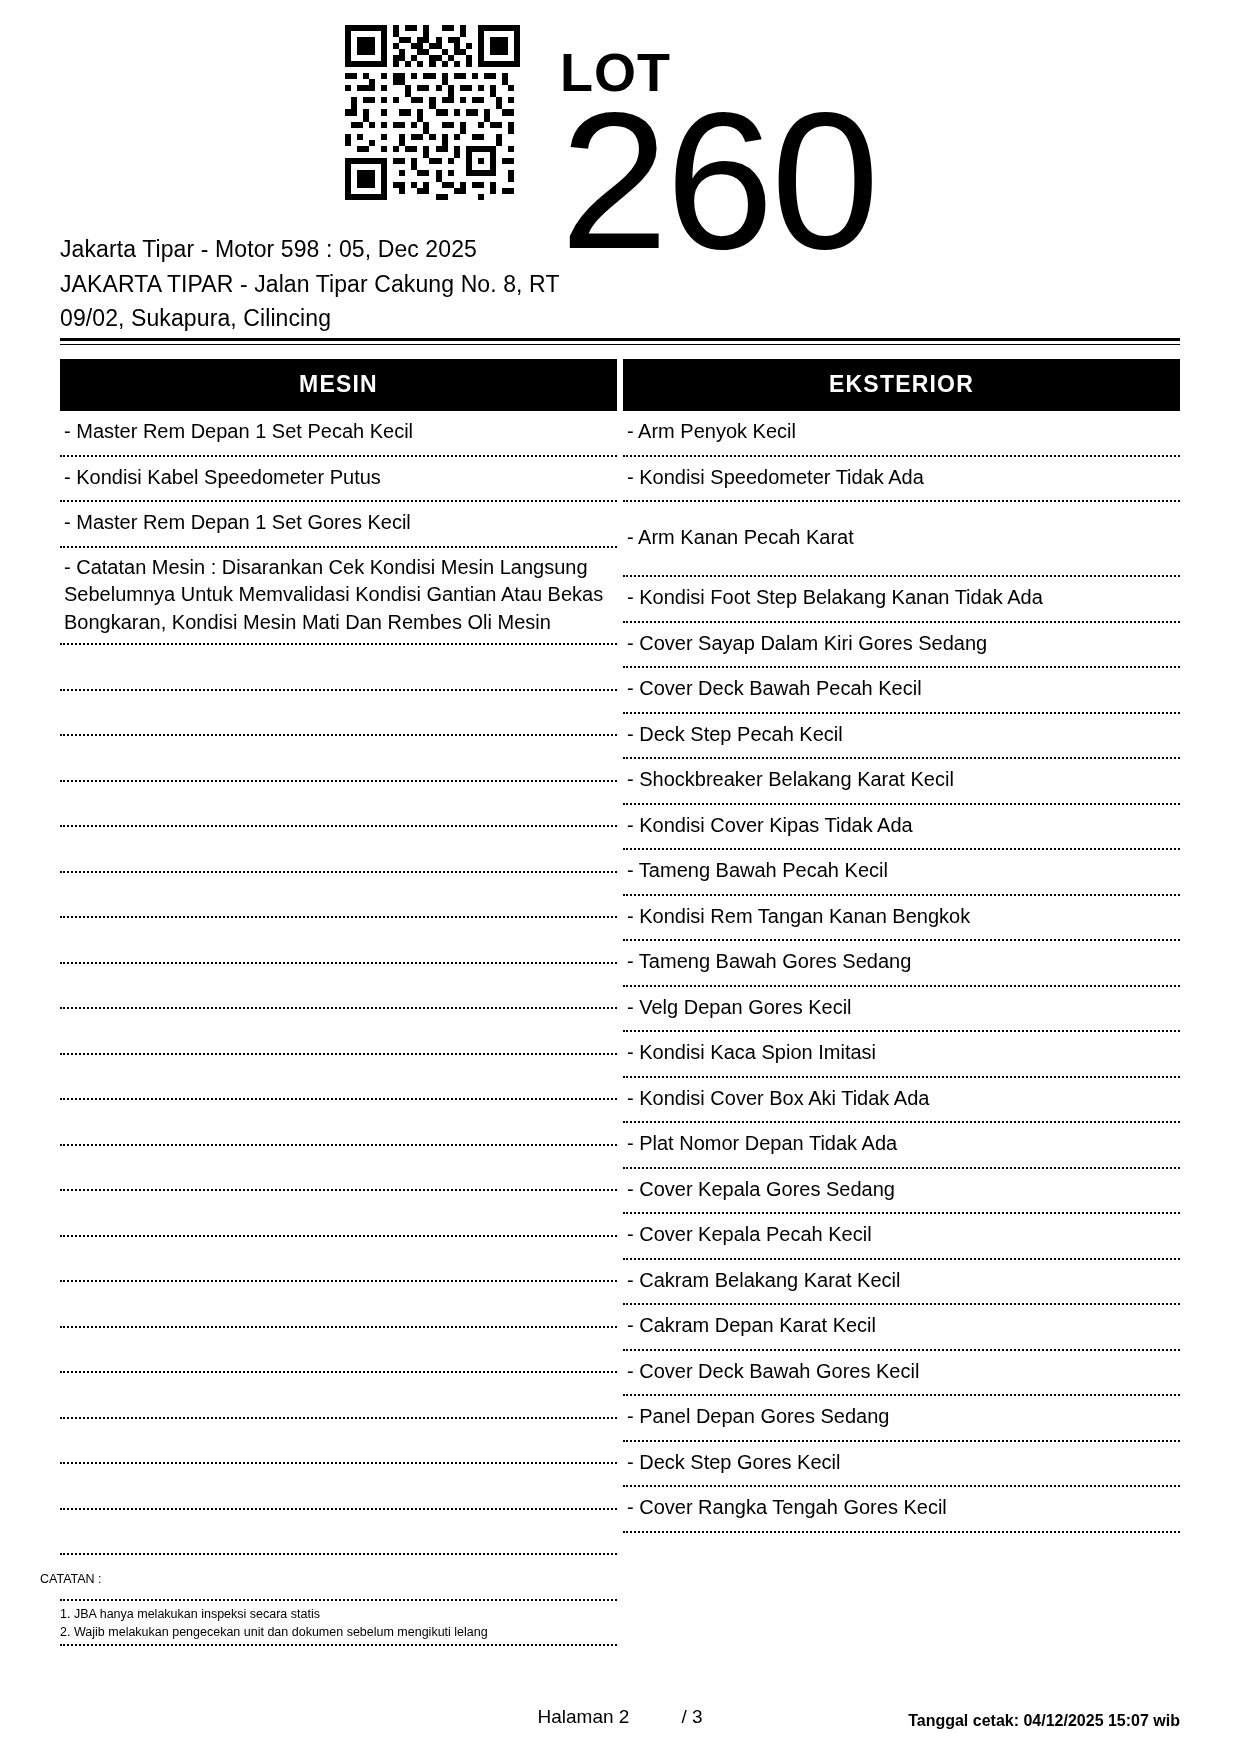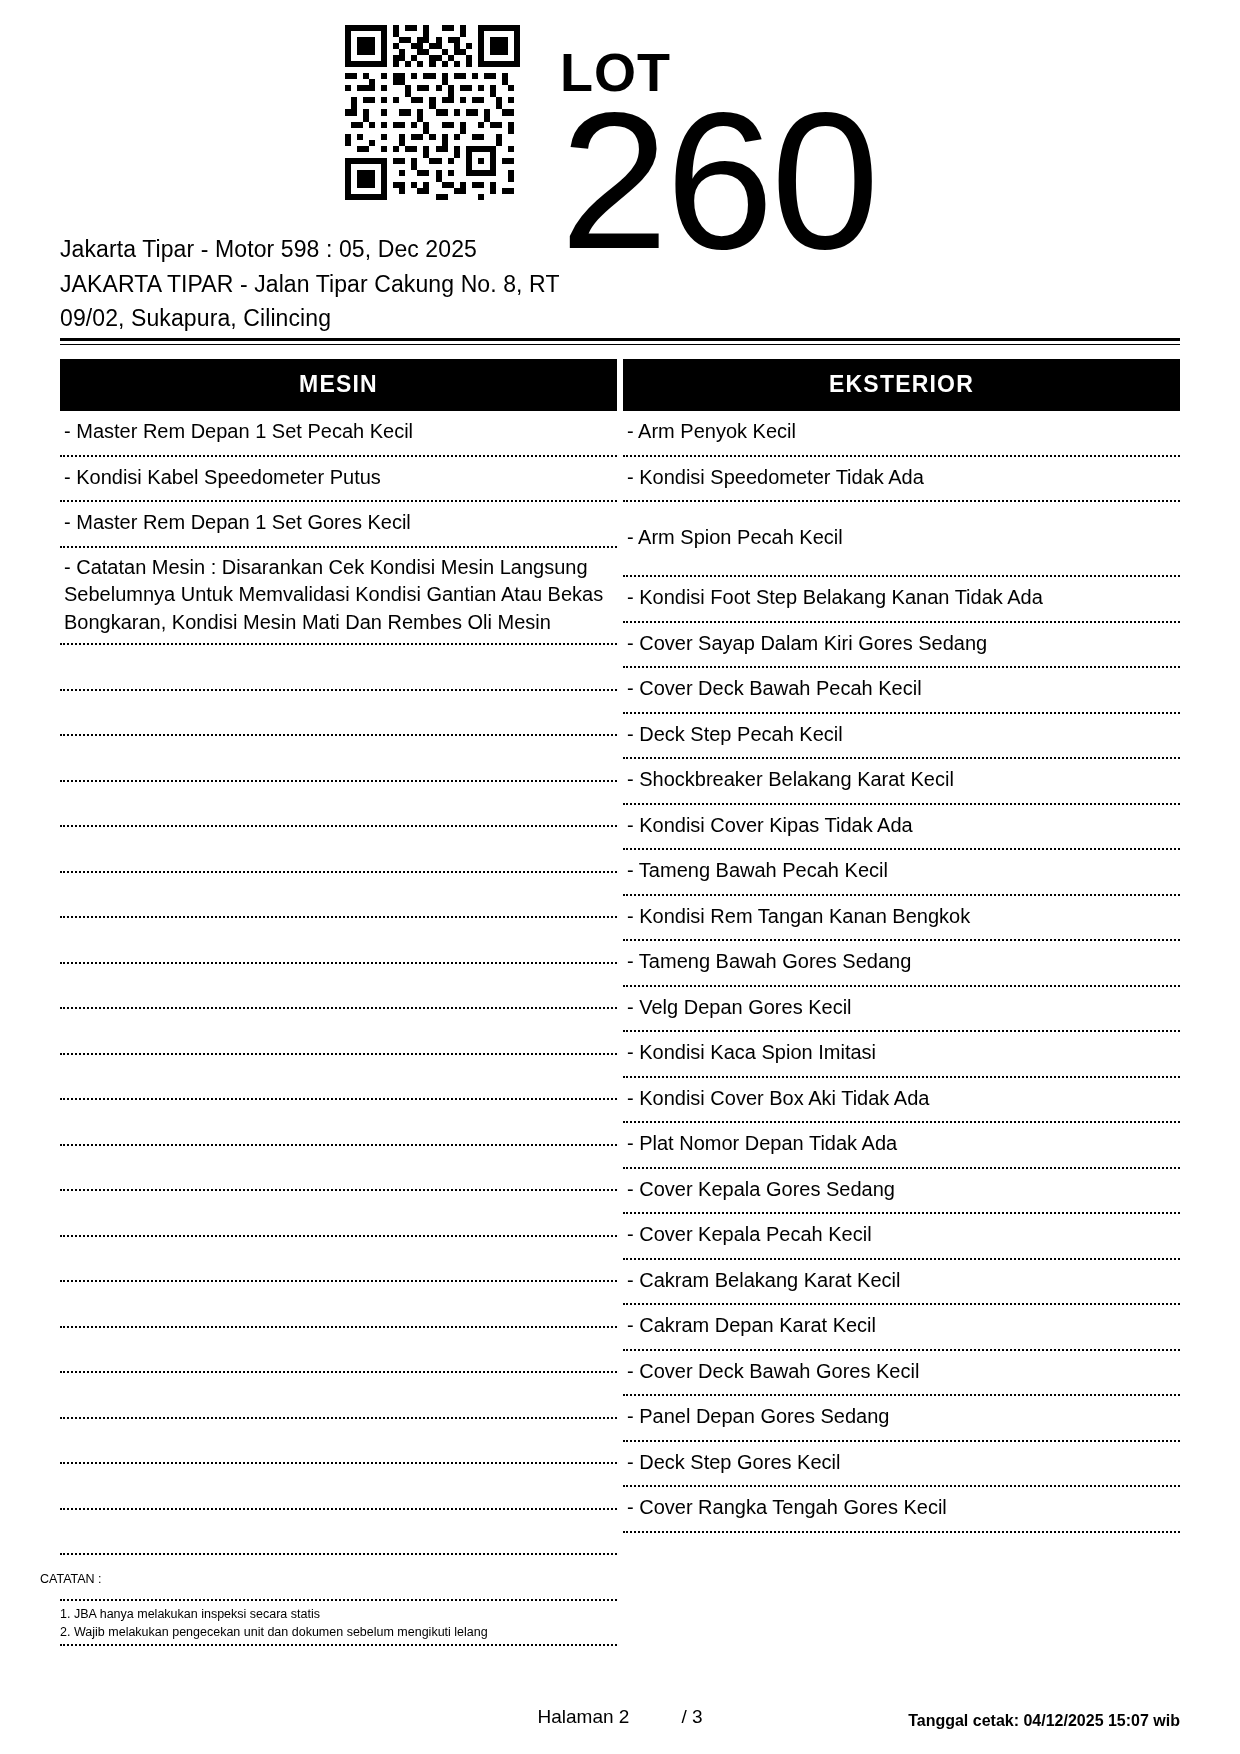--- a/index.html
+++ b/index.html
@@ -367,21 +367,21 @@
     <div class="col">
       <div class="col-head">EKSTERIOR</div>
       <div class="rows">
         <div class="row">
             <span class="txt">- Arm Penyok Kecil</span>
           </div>
         <div class="row">
             <span class="txt">- Kondisi Speedometer Tidak Ada</span>
           </div>
         <div class="row" style="min-height:75px">
-            <span class="txt">- Arm Spion Pecah Kecil</span>
+            <span class="txt">- Arm Kanan Pecah Karat</span>
           </div>
         <div class="row">
             <span class="txt">- Kondisi Foot Step Belakang Kanan Tidak Ada</span>
           </div>
         <div class="row">
             <span class="txt">- Cover Sayap Dalam Kiri Gores Sedang</span>
           </div>
         <div class="row">
             <span class="txt">- Cover Deck Bawah Pecah Kecil</span>
           </div>

